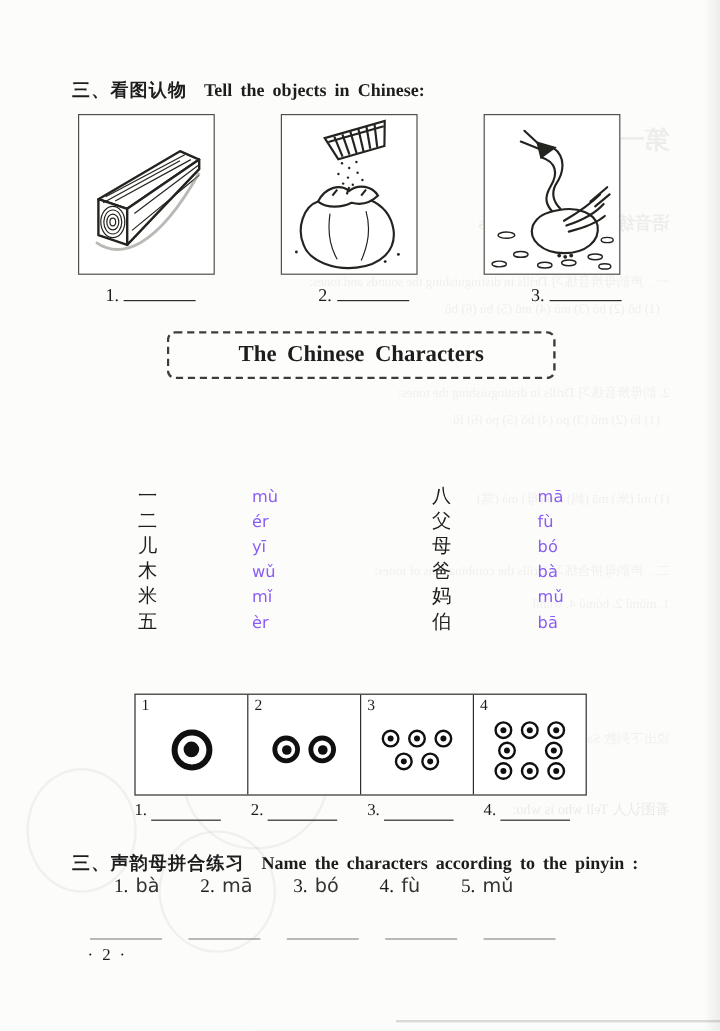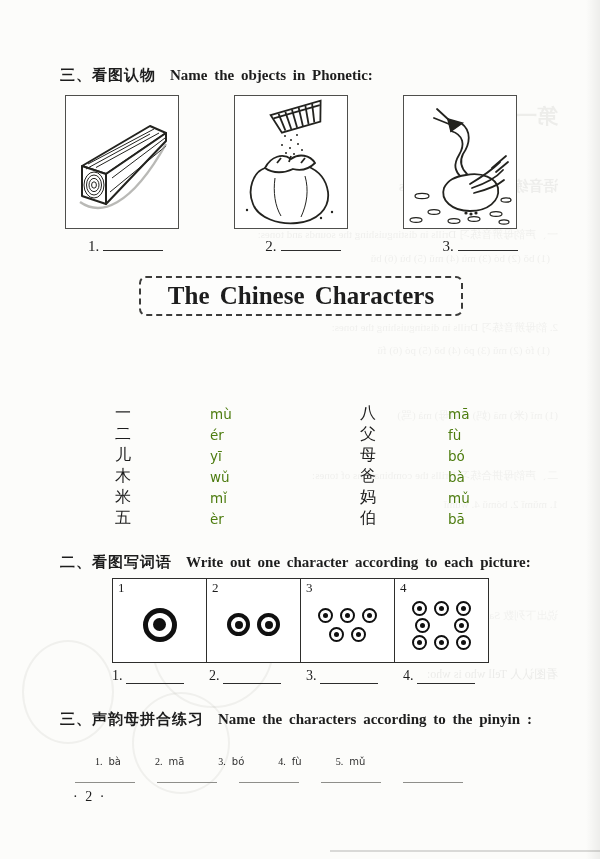--- a/index.html
+++ b/index.html
@@ -20,30 +20,30 @@
   .h-en-it{}
   
   .pics{position:absolute;top:95px;left:65px;display:flex;gap:55px;}
   .pic-box{width:114px;height:134px;border:1.5px solid #4f4f4c;background:#fff;box-sizing:border-box;}
   .pic-labels{position:absolute;top:236px;left:88px;display:flex;gap:102px;font-size:15px;}
   .pic-label .blank{display:inline-block;width:60px;border-bottom:1.2px solid #2c2c2c;height:14px;margin-left:4px;}
   
   .title-box{position:absolute;top:276px;left:139px;width:324px;height:40px;
     border:2px dashed #3c3c3a;border-radius:7px;display:flex;align-items:center;justify-content:center;gap:22px;box-sizing:border-box;background:rgba(255,255,255,0.4);}
   .title-zh{font-family:"Liberation Sans",sans-serif;font-size:19px;font-weight:bold;letter-spacing:14px;}
-  .title-en{font-size:25px;font-weight:bold;word-spacing:4px;}
+  .title-en{font-size:19px;font-weight:bold;word-spacing:4px;}
   
   .match{position:absolute;top:403px;left:115px;width:400px;}
   .mcol{position:absolute;top:0;}
   .mcol-left{left:0;}
   .mcol-right{left:245px;}
   .mrow{height:21px;display:flex;align-items:center;}
   .mchar{width:95px;font-size:16px;font-family:"Liberation Serif",serif;}
   .mcol-right .mchar{width:88px;}
-  .mpy{font-family:"DejaVu Sans",sans-serif;font-size:13.5px;color:#4d7c0f;}
+  .mpy{font-family:"DejaVu Sans",sans-serif;font-size:13.5px;color:#8b5cf6;}
   
   .wtable{position:absolute;top:578px;left:112px;width:377px;height:85px;display:flex;
     border:1.6px solid #2e2e2c;box-sizing:border-box;background:#fff;}
   .wbox{flex:1;border-right:1.4px solid #2e2e2c;position:relative;display:flex;flex-direction:column;}
   .wbox:last-child{border-right:none;}
   .wbox-num{position:absolute;top:1px;left:5px;font-size:13px;}
   .dots{flex:1;display:flex;flex-direction:column;align-items:center;justify-content:center;gap:3px;padding-top:8px;}
   .dot-row{display:flex;gap:7px;justify-content:center;}
   .dot{border-radius:50%;border:2.2px solid #101010;display:flex;align-items:center;justify-content:center;box-sizing:border-box;}
   .dot::after{content:"";border-radius:50%;background:#101010;}
@@ -54,21 +54,21 @@
   .size-3 .dot,.size-4 .dot{width:15px;height:15px;border-width:2.4px;}
   .size-3 .dot::after,.size-4 .dot::after{width:5px;height:5px;}
   .size-3 .dots{gap:4px;}
   .size-4 .dots{gap:2px;padding-top:10px;}
   .size-4 .dot-row:nth-child(2){gap:24px;}
   
   .wanswers{position:absolute;top:668px;left:112px;display:flex;font-size:14px;}
   .wans{width:97px;display:flex;align-items:flex-end;}
   .wans .blank{display:inline-block;width:58px;border-bottom:1.2px solid #2c2c2c;height:13px;margin-left:3px;}
   
-  .pyitems{position:absolute;top:756px;left:95px;display:flex;gap:34px;font-size:10px;}
+  .pyitems{position:absolute;top:728px;left:95px;display:flex;gap:34px;font-size:16px;}
   .pyitem .num{font-family:"Liberation Serif",serif;margin-right:6px;}
   .pyitem .py{font-family:"DejaVu Sans",sans-serif;color:#333;}
   
   .blanks{position:absolute;top:772px;left:75px;display:flex;gap:22px;}
   .blanks .blank{width:60px;border-bottom:1.3px solid #8e8e8a;height:10px;}
   
   .pageno{position:absolute;top:789px;left:73px;font-size:14px;letter-spacing:2px;}
   svg{display:block;}
 </style>
 </head>
@@ -85,21 +85,21 @@
   <div class="bleed" style="top:408px;left:290px;width:268px;font-size:11px;opacity:.12;">(1) mǐ (米)  mā (妈)  mǔ (母)  mà (骂)</div>
   <div class="bleed" style="top:468px;left:290px;width:268px;font-size:11px;opacity:.12;">二、声韵母拼合练习  Drills the combinations of tones:</div>
   <div class="bleed" style="top:498px;left:290px;width:268px;font-size:11px;opacity:.12;">1. mǔmǐ   2. bómǔ   4. wǔmǐ</div>
   <div class="bleed" style="top:608px;left:290px;width:268px;font-size:11px;opacity:.11;">说出下列数  Say the numbers in Chinese:</div>
   <div class="bleed" style="top:666px;left:330px;width:228px;font-size:12px;opacity:.17;">看图认人  Tell who is who:</div>
   <div class="bleed-face" style="left:22px;top:640px;width:88px;height:100px;"></div>
   <div class="bleed-face" style="left:152px;top:586px;width:118px;height:118px;"></div>
   <div class="bleed-face" style="left:132px;top:692px;width:94px;height:98px;"></div>
 
   <div class="h" style="top:66px;left:60px;">
-    <span class="h-zh">三、看图认物</span><span class="h-en">Name the objects in Phonetic:</span>
+    <span class="h-zh">三、看图认物</span><span class="h-en">Tell the objects in Chinese:</span>
   </div>
 
   <div class="pics">
     <div class="pic-box">
       <svg width="111" height="131" viewBox="0 0 111 131">
         <g fill="none" stroke="#23231f" stroke-width="2" stroke-linejoin="round">
           <path d="M16,70 L84,30 L100,37 L40,78 Z" fill="#fff"></path>
           <path d="M16,70 L16,100 L40,108 L40,78 Z" fill="#fff"></path>
           <path d="M40,78 L100,37 L100,45 L40,108 Z" fill="#fff"></path>
         </g>
@@ -252,23 +252,20 @@
           <span class="mchar">妈</span>
           <span class="mpy">mǔ</span>
         </div>
       <div class="mrow">
           <span class="mchar">伯</span>
           <span class="mpy">bā</span>
         </div>
     </div>
   </div>
 
-  <div class="h" style="top:553px;left:60px;">
-    <span class="h-zh">二、看图写词语</span><span class="h-en">Write out one character according to each picture:</span>
-  </div>
 
   <div class="wtable">
     <div class="wbox size-1">
       <span class="wbox-num">1</span>
       <div class="dots">
           <div class="dot-row">
             <span class="dot"></span>
           </div>
         </div>
     </div>

